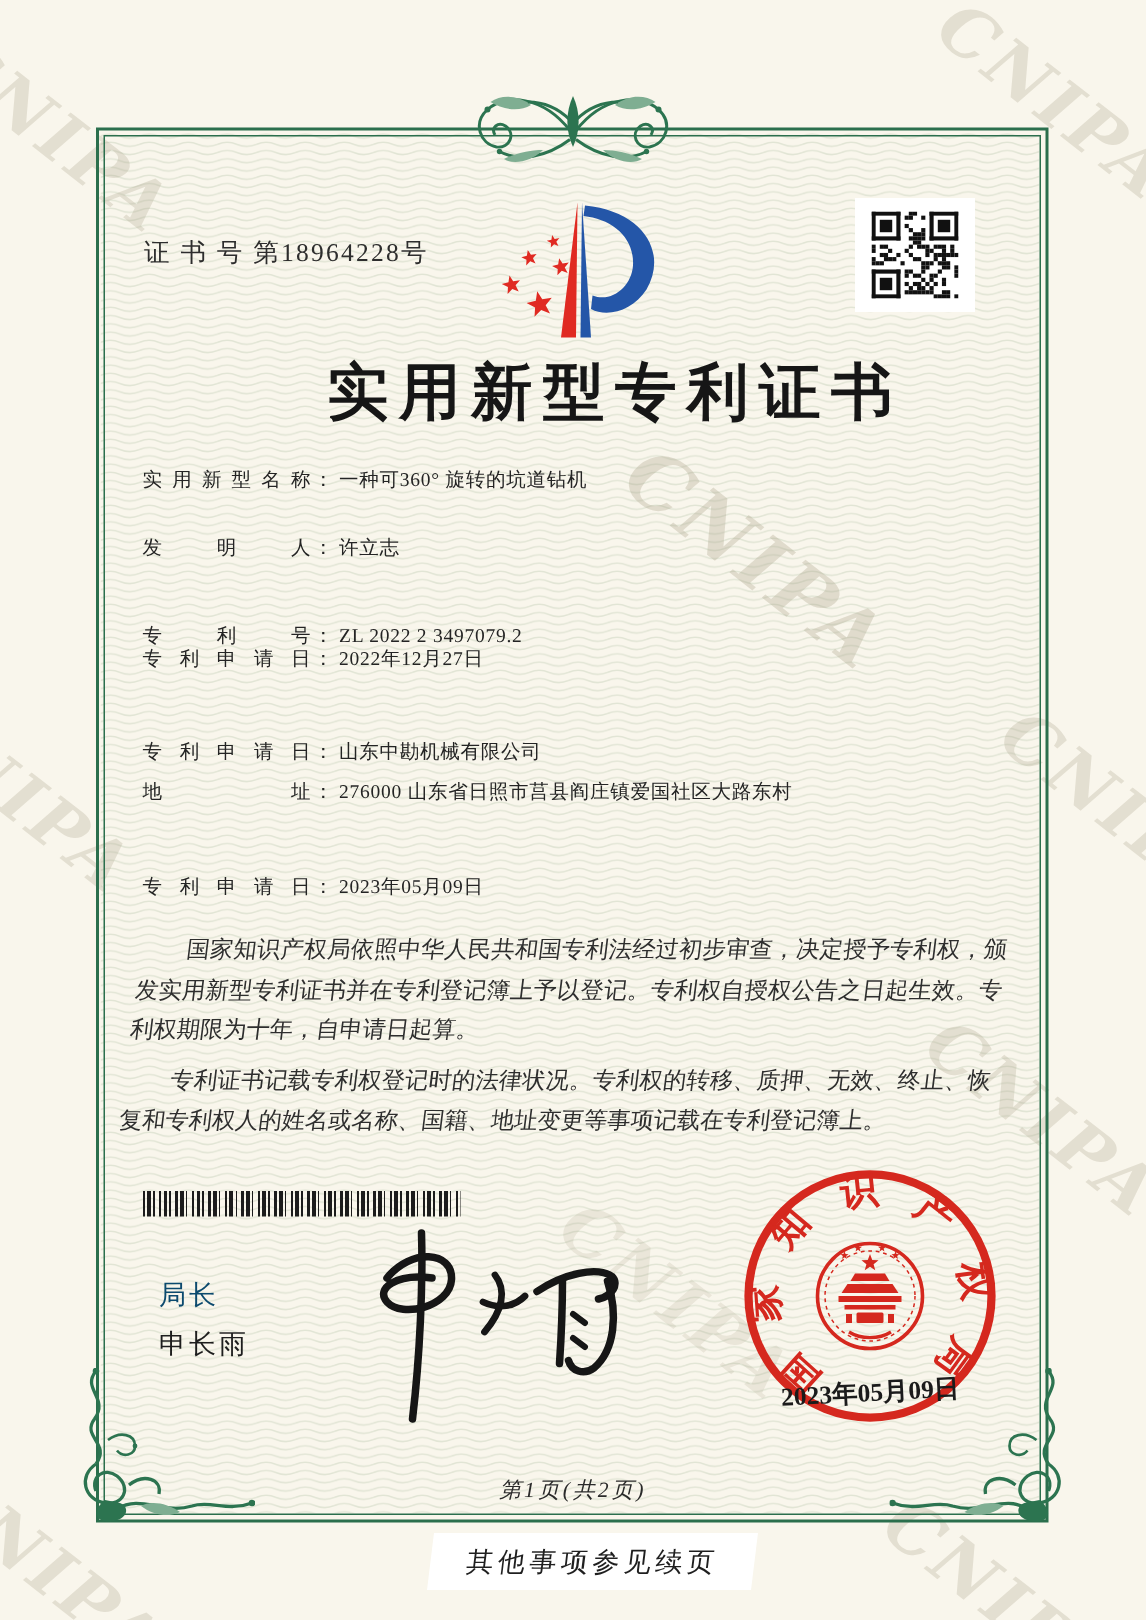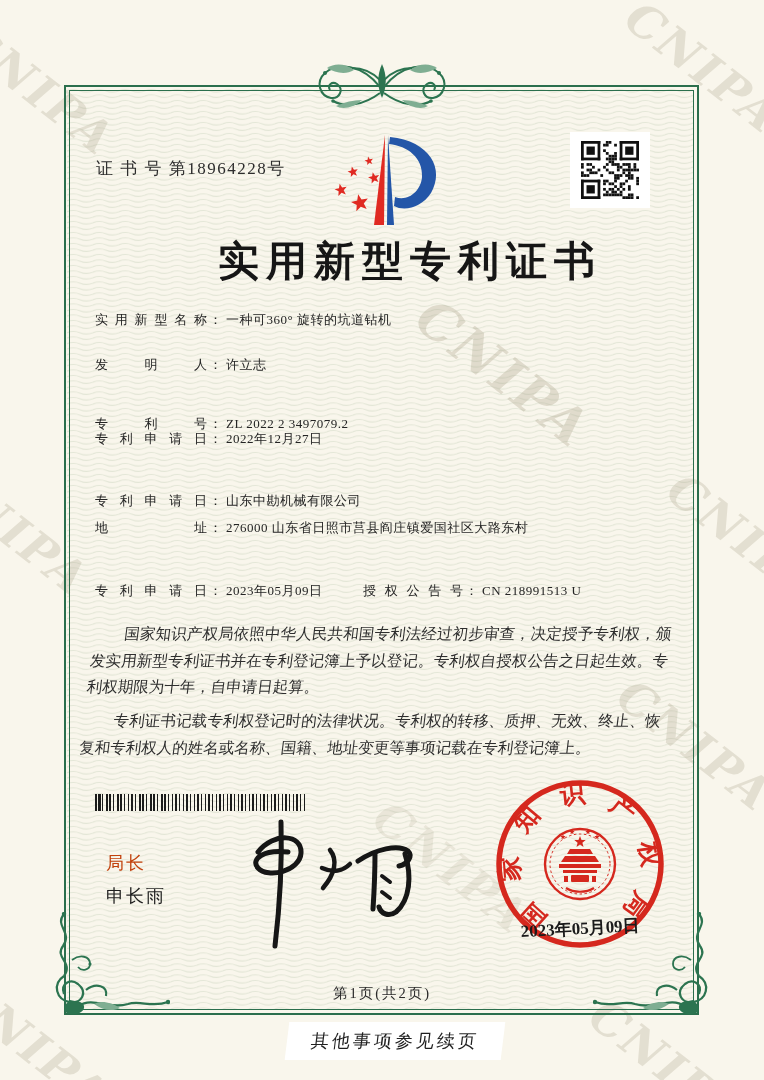--- a/index.html
+++ b/index.html
@@ -32,26 +32,26 @@
   
   .paras{position:absolute;left:95px;top:621px;width:578px;transform:skewX(-7deg);transform-origin:left top;
          font-size:15.5px;line-height:1.72;color:#2e2e2e;text-align:justify;}
   .paras p{margin:0 0 7px 0;text-indent:2em;}
   
   .barcode{position:absolute;left:95px;top:794px;width:212px;height:17px;
     background:repeating-linear-gradient(90deg,#1c1c1c 0 1.5px,transparent 1.5px 3px,
       #1c1c1c 3px 5.5px,transparent 5.5px 7px,#1c1c1c 7px 8px,transparent 8px 11px);}
   
   .signer-title{position:absolute;left:106px;top:851px;font-size:18px;letter-spacing:2px;
-      font-family:"Liberation Sans","DejaVu Sans",sans-serif;color:#c2410c;}
+      font-family:"Liberation Sans","DejaVu Sans",sans-serif;color:#0c4a6e;}
   .signer-name{position:absolute;left:106px;top:884px;font-size:18px;letter-spacing:2px;
       font-family:Liberation Sans, sans-serif;color:#1e1e1e;}
   
   .pagenote{position:absolute;left:64px;top:984px;width:636px;text-align:center;
-      font-size:14.5px;letter-spacing:2px;color:#2a2a2a;}
+      font-size:14.5px;letter-spacing:2px;color:#2a2a2a;font-style:italic;}
   .contnote{position:absolute;left:287px;top:1022px;background:#ffffff;padding:7px 24px;
       font-size:18px;letter-spacing:3px;color:#1f1f1f;transform:skewX(-7deg);}
   svg{display:block;}
 </style>
 </head>
 <body>
 
 <svg class="abs" style="left:67px;top:88px" width="626" height="921">
   <defs>
     <pattern id="wav" width="26" height="5.5" patternUnits="userSpaceOnUse">
@@ -276,23 +276,20 @@
   <span class="flabel">专利申请日</span><span class="colon">：</span><span class="fvalue">2022年12月27日</span>
 </div>
 <div class="row" style="top:492px">
   <span class="flabel">专利申请日</span><span class="colon">：</span><span class="fvalue">山东中勘机械有限公司</span>
 </div>
 <div class="row" style="top:519px">
   <span class="flabel">地址</span><span class="colon">：</span><span class="fvalue">276000 山东省日照市莒县阎庄镇爱国社区大路东村</span>
 </div>
 <div class="row" style="top:582px">
   <span class="flabel">专利申请日</span><span class="colon">：</span><span class="fvalue">2023年05月09日</span>
-  <span class="grant2">
-    <span class="flabel2">授权公告号</span><span class="colon">：</span><span class="fvalue">CN 218991513 U</span>
-  </span>
 </div>
 
 <div class="paras">
   <p>国家知识产权局依照中华人民共和国专利法经过初步审查，决定授予专利权，颁发实用新型专利证书并在专利登记簿上予以登记。专利权自授权公告之日起生效。专利权期限为十年，自申请日起算。</p>
   <p>专利证书记载专利权登记时的法律状况。专利权的转移、质押、无效、终止、恢复和专利权人的姓名或名称、国籍、地址变更等事项记载在专利登记簿上。</p>
 </div>
 
 <div class="barcode"></div>
 
 <div class="signer-title">局长</div>

